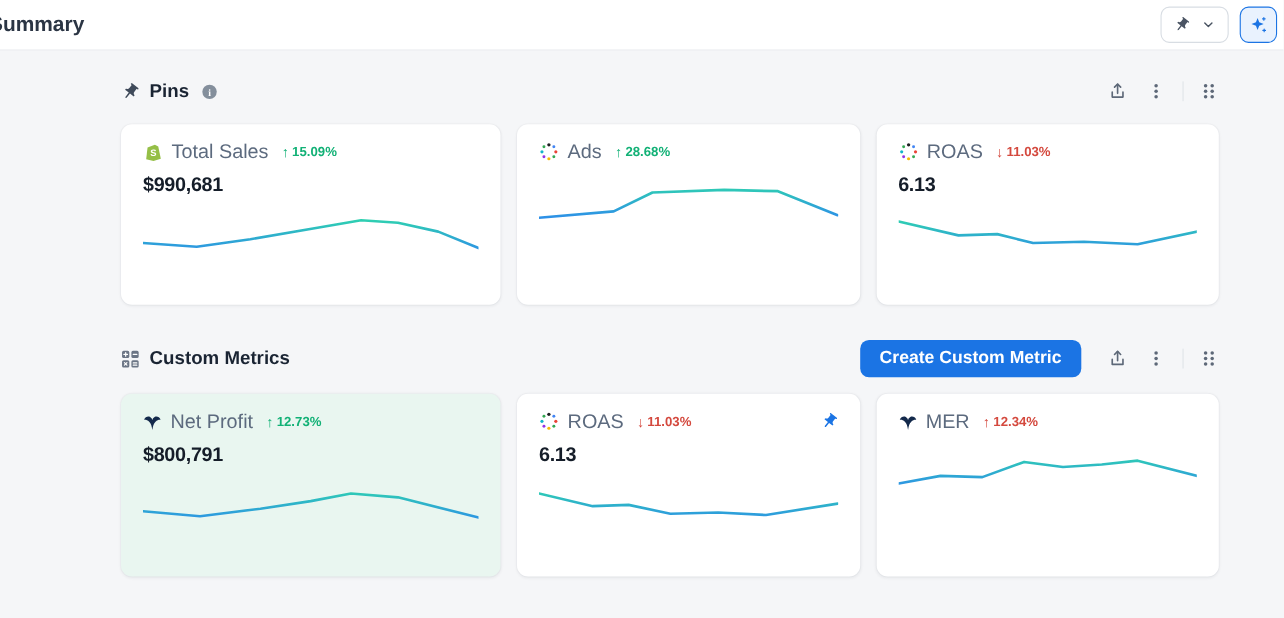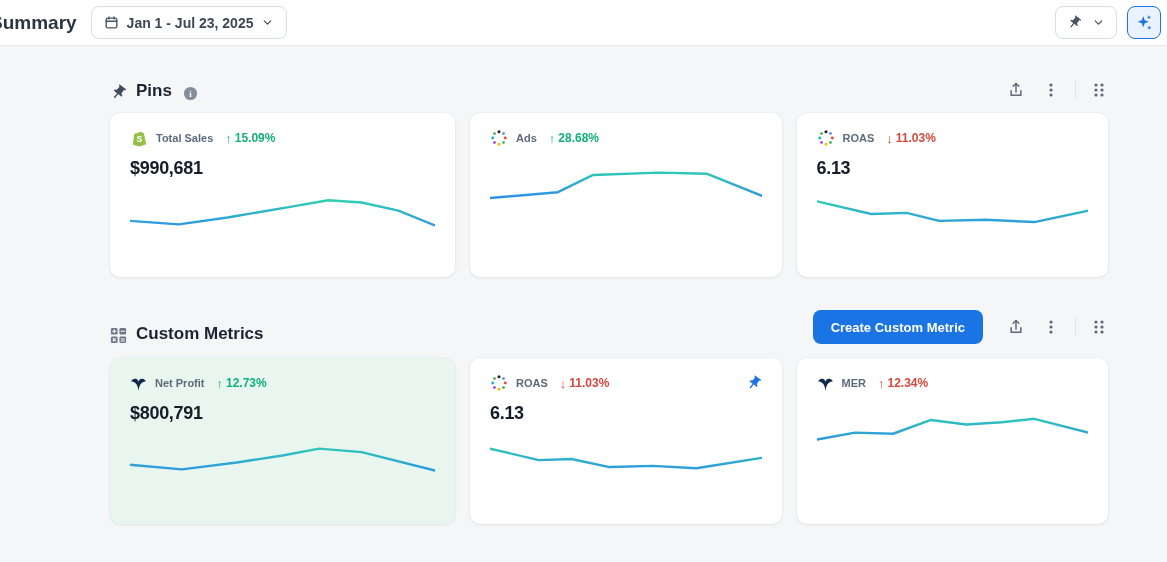--- a/index.html
+++ b/index.html
@@ -23,41 +23,41 @@
   .tb-right { margin-left:auto; display:flex; align-items:center; gap:10px; }
   .ai-btn {
     width:34px; height:33px; border:1.5px solid #1b74e4; border-radius:8px;
     background:#e9f2fe; display:flex; align-items:center; justify-content:center; cursor:pointer;
   }
   .icon { display:inline-flex; align-items:center; justify-content:center; }
   
   .section { width:998px; margin-left:110px; }
   .sec-pins { margin-top:19px; }
   .sec-custom { margin-top:31px; }
-  .sec-head { display:flex; align-items:flex-end; gap:9px; height:36px; }
+  .sec-head { display:flex; align-items:center; gap:9px; height:36px; }
   .sec-title { font-size:17px; font-weight:700; color:#1a2433; }
   .info-dot { margin-left:2px; }
   .sec-actions { margin-left:auto; display:flex; align-items:center; gap:14px; }
   .icon-btn { background:none; border:none; cursor:pointer; display:flex; align-items:center; justify-content:center; padding:2px; }
   .v-divider { width:1px; height:18px; background:#dfe3e8; }
   .create-btn {
     height:34px; padding:0 18px; border:none; border-radius:8px;
-    background:#1b74e4; color:#fff; font-size:13px; font-weight:600; cursor:pointer;
+    background:#1b74e4; color:#fff; font-size:16px; font-weight:600; cursor:pointer;
     margin-right:8px; font-family:inherit;
   }
   
   .cards { display:grid; grid-template-columns:345px 1fr 1fr; gap:15px; margin-top:12px; }
   .card {
     background:#fff; border-radius:10px; height:164px; padding:15px 20px 12px;
     box-shadow:0 1px 3px rgba(16,24,40,.07), 0 0 0 1px rgba(16,24,40,.02);
     display:flex; flex-direction:column;
   }
   .card.highlight { background:#e9f6f0; }
   .card-head { display:flex; align-items:center; gap:8px; height:20px; }
-  .card-label { font-size:11px; font-weight:700; color:#5c6a7e; }
+  .card-label { font-size:18px; font-weight:400; color:#5c6a7e; }
   .pct { font-size:12px; font-weight:700; margin-left:4px; display:inline-flex; align-items:center; gap:3px; }
   .pct .arr { font-size:13px; font-weight:400; }
   .card-pin { margin-left:auto; background:none; border:none; cursor:pointer; display:flex; }
   .card-value { font-size:18px; font-weight:700; color:#151d29; margin-top:10px; letter-spacing:-.3px; }
   .spark { width:100%; height:46px; margin-top:12px; }
 </style>
 </head>
 <body>
 
 <svg width="0" height="0" style="position:absolute" aria-hidden="true">
@@ -65,36 +65,20 @@
     <linearGradient id="sparkGrad" x1="0" y1="0" x2="0" y2="40" gradientUnits="userSpaceOnUse">
       <stop offset="0" stop-color="#2fe3a0"></stop>
       <stop offset="1" stop-color="#2d7ef7"></stop>
     </linearGradient>
   </defs>
 </svg>
 
 <header class="topbar">
   <h1 class="page-title">Summary</h1>
 
-  <button class="tb-btn">
-    <span class="icon">
-      <svg width="15" height="15" viewBox="0 0 24 24" fill="none" stroke="#4b5563" stroke-width="2.2" stroke-linecap="round">
-        <rect x="3.5" y="5" width="17" height="15.5" rx="2.5"></rect>
-          <line x1="3.5" y1="10" x2="20.5" y2="10"></line>
-          <line x1="8" y1="3" x2="8" y2="6.5"></line>
-          <line x1="16" y1="3" x2="16" y2="6.5"></line>
-      </svg>
-    </span>
-    <span>Jan 1 - Jul 23, 2025</span>
-    <span class="icon">
-      <svg width="13" height="13" viewBox="0 0 24 24" fill="none" stroke="#4b5563" stroke-width="2.4" stroke-linecap="round" stroke-linejoin="round">
-          <path d="M6 9l6 6 6-6"></path>
-        </svg>
-    </span>
-  </button>
 
 
   <div class="tb-right">
     <button class="tb-btn" style="gap:10px;padding:0 11px;">
       <span class="icon">
         <svg width="15" height="15" viewBox="0 0 24 24" fill="#4a5463" style="transform:rotate(38deg)">
             <path d="M16 9V4h1c.55 0 1-.45 1-1s-.45-1-1-1H7c-.55 0-1 .45-1 1s.45 1 1 1h1v5c0 1.66-1.34 3-3 3v2h5.97v7l1 1 1-1v-7H19v-2c-1.66 0-3-1.34-3-3z"></path>
           </svg>
       </span>
       <span class="icon">

